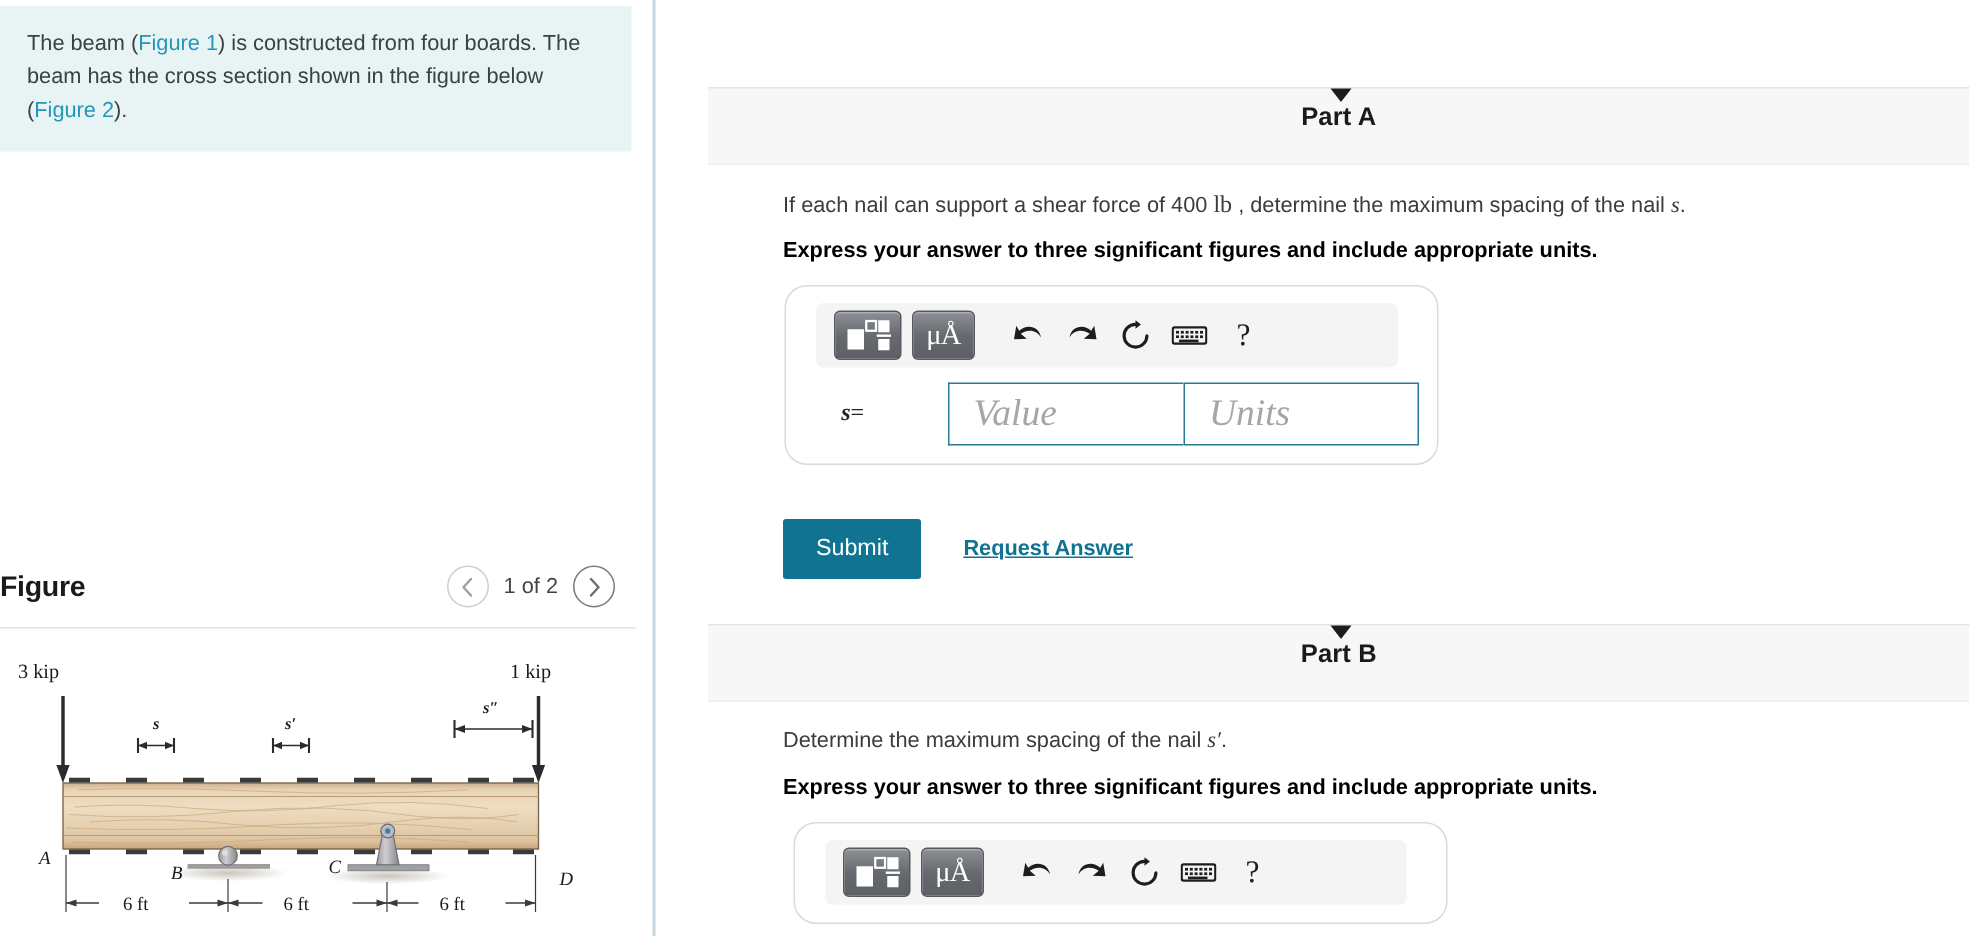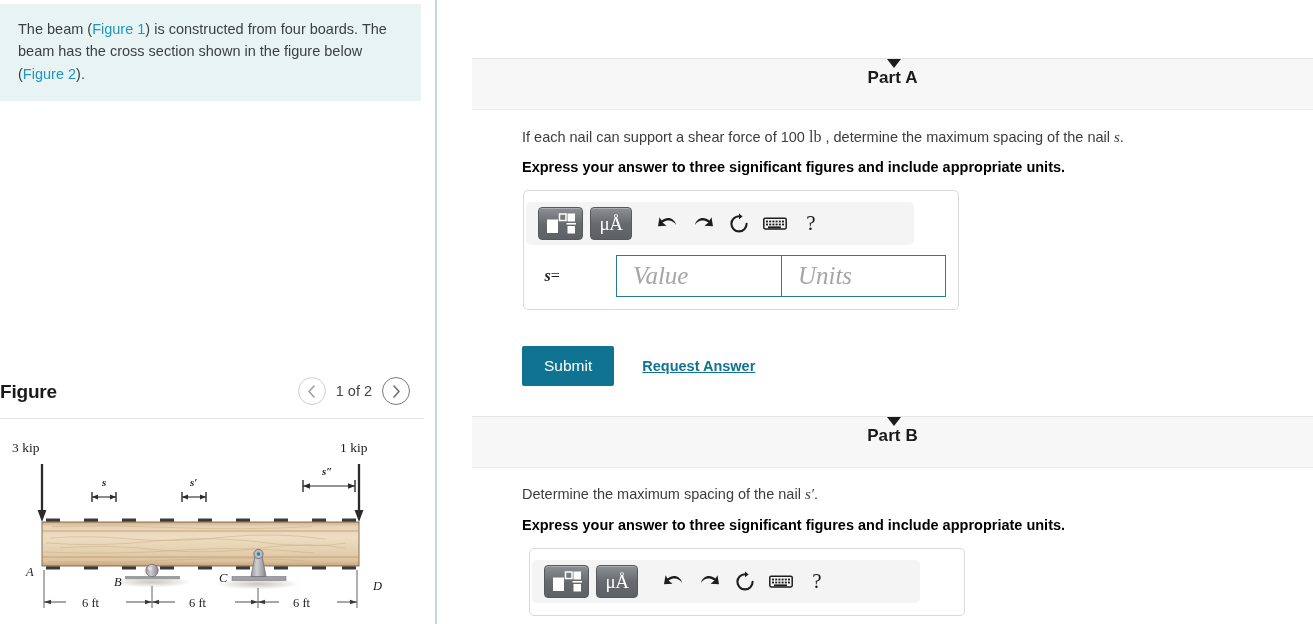--- a/index.html
+++ b/index.html
@@ -95,23 +95,23 @@
   }
   .q-text .var { font-family: "Liberation Serif", serif; font-style: italic; font-size: 15px; }
   .q-text .unit { font-family: "Liberation Serif", serif; font-size: 16px; }
   .q-bold {
     font-size: 14.5px; font-weight: bold; color: #000000;
     white-space: nowrap;
   }
 
   
   .answer-box {
-    border: 1px solid #dadada; border-radius: 5px;
+    border: 1px solid #dadada; border-radius: 15px;
     background: #fff;
-    padding: 11px 12px 12px 2px;
+    padding: 11px 12px 12px 20px;
   }
   .tool-strip {
     background: #f4f4f4; border-radius: 5px;
     height: 43px; display: flex; align-items: center;
     padding: 0 12px; gap: 0px;
     width: 388px;
   }
   .tbtn {
     width: 45px; height: 33px; border-radius: 4px;
     background: linear-gradient(180deg,#8c8f93 0%, #66696d 52%, #5d6064 100%);
@@ -328,21 +328,21 @@
   </div>
 
   <div id="right-panel">
 
     <div class="part-header" style="top:58px;">
       <div class="caret"></div>
       <div class="part-label">Part A</div>
     </div>
 
     <div class="part-body" style="top:126px;">
-      <div class="q-text"><span>If each nail can support a shear force of 100 </span><span class="unit">lb</span><span> , determine the maximum spacing of the nail </span><span class="var">s</span><span>.</span></div>
+      <div class="q-text"><span>If each nail can support a shear force of 400 </span><span class="unit">lb</span><span> , determine the maximum spacing of the nail </span><span class="var">s</span><span>.</span></div>
     </div>
 
     <div class="part-body" style="top:159px;">
       <div class="q-bold">Express your answer to three significant figures and include appropriate units.</div>
     </div>
 
     <div class="answer-box" style="position:absolute; left:84px; top:190px; width:436px;">
       <div class="tool-strip">
         <div class="tbtn">
           <svg class="ticon" width="30" height="23" viewBox="0 0 30 23">

